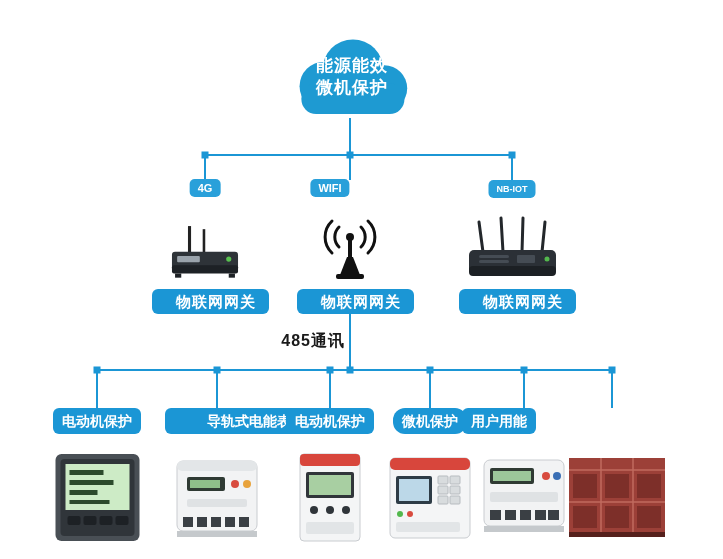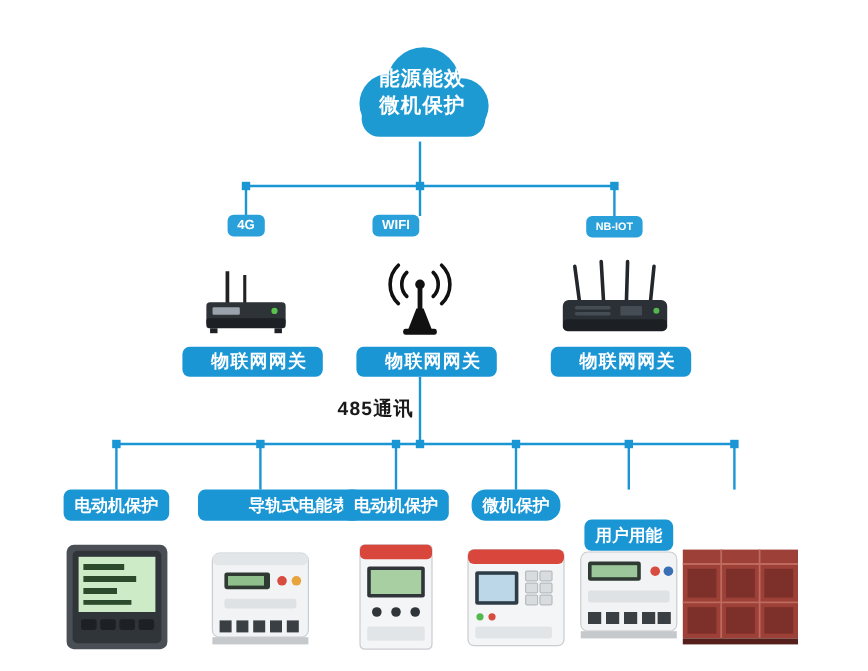--- a/index.html
+++ b/index.html
@@ -139,21 +139,21 @@
   <div class="pill" style="left:152px;top:289px;width:106px;">物联网网关</div>
   <div class="pill" style="left:297px;top:289px;width:106px;">物联网网关</div>
   <div class="pill" style="left:459px;top:289px;width:106px;">物联网网关</div>
 
   <div class="bus-label">485通讯</div>
 
   <div class="dev-pill" style="left:53px;top:408px;width:88px;">电动机保护</div>
   <div class="dev-pill" style="left:165px;top:408px;width:104px;padding-left:32px;">导轨式电能表</div>
   <div class="dev-pill" style="left:286px;top:408px;width:88px;">电动机保护</div>
   <div class="dev-pill" style="left:393px;top:408px;width:74px;border-radius:12px;">微机保护</div>
-  <div class="dev-pill" style="left:487px;top:408px;width:74px;margin-top:25px;">用户用能</div>
+  <div class="dev-pill" style="left:462px;top:408px;width:74px;">用户用能</div>
 
   <div class="img" style="left:50px;top:450px;width:95px;height:95px;">
     <svg viewBox="0 0 92 95">
       <rect x="4" y="4" width="84" height="87" rx="6" fill="#494f55"></rect>
       <rect x="9" y="9" width="74" height="77" rx="4" fill="#30353a"></rect>
       <rect x="14" y="14" width="64" height="46" fill="#cdebc6"></rect>
       <g fill="#2c4a2c">
         <rect x="18" y="20" width="34" height="5"></rect>
         <rect x="18" y="30" width="44" height="5"></rect>
         <rect x="18" y="40" width="28" height="5"></rect>

